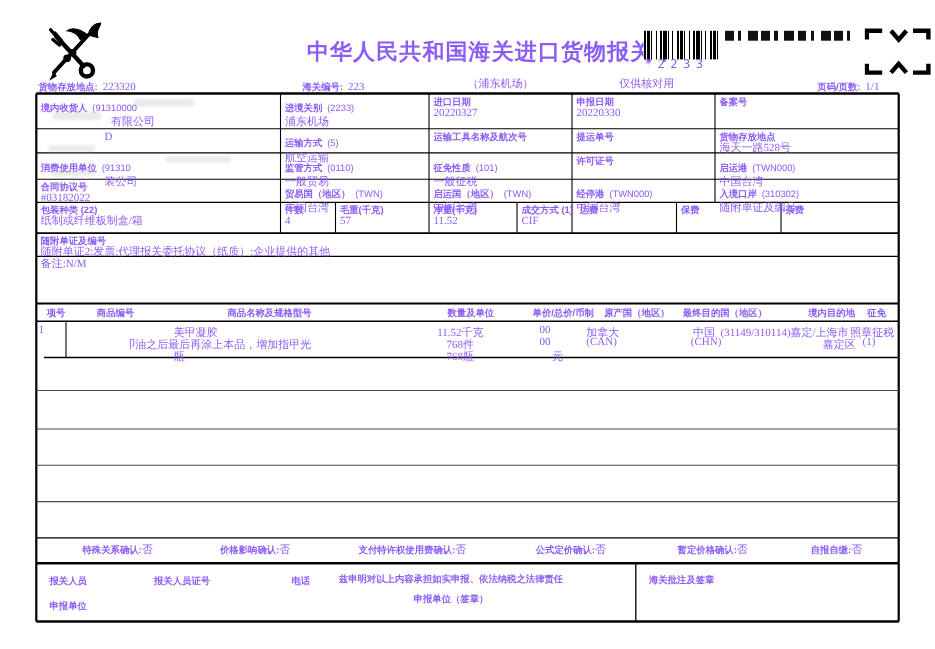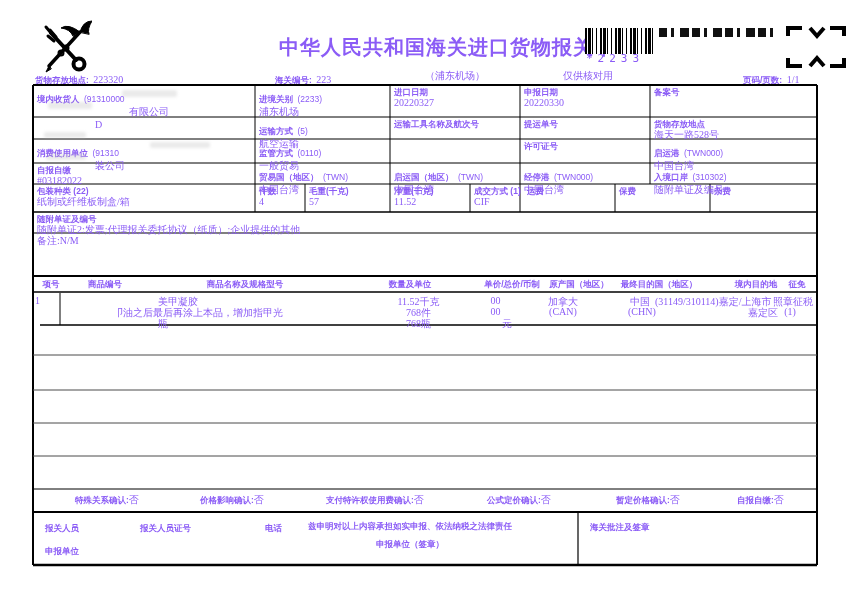--- a/index.html
+++ b/index.html
@@ -7,21 +7,21 @@
         font-family:"Liberation Sans",sans-serif;color:#8b5cf6;padding-left:44px;}
   .abs{position:absolute;}
   .lab{font-weight:bold;font-size:8.5px;letter-spacing:0;}
   .code{font-weight:normal;font-size:8.5px;}
   .val{font-family:"Liberation Serif",serif;font-size:10px;}
   .cell{position:absolute;padding:2px 3px 0 4px;line-height:1.2;}
   .title{font-size:20px;font-weight:bold;text-align:center;letter-spacing:1px;}
   .ghdr{position:absolute;font-weight:bold;font-size:8.5px;text-align:center;}
   .gtxt{position:absolute;font-family:"Liberation Serif",serif;font-size:10px;white-space:nowrap;}
   .right{text-align:center;}
-  .center{text-align:center;}
+  .center{}
   .smudge{position:absolute;background:#b5b5b5;opacity:.28;filter:blur(1.5px);border-radius:2px;}
   .bc-main{position:absolute;left:585px;top:28px;width:71px;height:26px;
     background:repeating-linear-gradient(90deg,#000 0 2px,#fff 2px 3px,#000 3px 6px,#fff 6px 7px,#000 7px 8px,#fff 8px 11px,#000 11px 12px,#fff 12px 15px);}
   .bc-dash{position:absolute;left:659px;top:28px;width:116px;height:9px;
     background:repeating-linear-gradient(90deg,#111 0 8px,#fff 8px 12px,#111 12px 15px,#fff 15px 21px,#111 21px 30px,#fff 30px 33px);}
   .bc-text{position:absolute;left:586px;top:52px;font-family:"DejaVu Sans Mono",monospace;
     font-size:11px;letter-spacing:5px;}
   .conf{position:absolute;top:493px;font-size:8.5px;font-weight:bold;white-space:nowrap;}
   .conf .val{font-weight:normal;}
 </style>
@@ -108,21 +108,21 @@
       <line x1="33" y1="355" x2="817" y2="355"></line>
       <line x1="33" y1="390" x2="817" y2="390"></line>
       <line x1="33" y1="423" x2="817" y2="423"></line>
       <line x1="33" y1="456" x2="817" y2="456"></line>
     </g>
   </svg>
 
   <div class="cell" style="left:33px;top:85px;width:222px">
     <div><span class="lab">境内收货人</span>
          <span class="code">(91310000</span></div>
-    <div class="val" style="margin-left:92px">有限公司</div>
+    <div class="val" style="margin-left:64px">有限公司</div>
   </div>
   <div class="cell" style="left:255px;top:85px;width:135px">
     <div><span class="lab">进境关别</span>
          <span class="code">(2233)</span></div>
     <div class="val">浦东机场</div>
   </div>
   <div class="cell" style="left:390px;top:85px;width:130px">
     <div class="lab">进口日期</div>
     <div class="val">20220327</div>
   </div>
@@ -159,32 +159,37 @@
   <div class="cell" style="left:33px;top:139px;width:222px">
     <div><span class="lab">消费使用单位</span>
          <span class="code">(91310</span></div>
     <div class="val" style="margin-left:58px">装公司</div>
   </div>
   <div class="cell" style="left:255px;top:139px;width:135px">
     <div><span class="lab">监管方式</span>
          <span class="code">(0110)</span></div>
     <div class="val">一般贸易</div>
   </div>
+  <div class="cell" style="left:390px;top:139px;width:130px">
+    <div><span class="lab">征免性质</span>
+         <span class="code">(101)</span></div>
+    <div class="val">一般征税</div>
+  </div>
   <div class="cell" style="left:520px;top:139px;width:130px">
     <div class="lab">许可证号</div>
     <div class="val"></div>
   </div>
   <div class="cell" style="left:650px;top:139px;width:167px">
     <div><span class="lab">启运港</span>
          <span class="code">(TWN000)</span></div>
     <div class="val">中国台湾</div>
   </div>
 
   <div class="cell" style="left:33px;top:163px;width:222px">
-    <div class="lab">自报自缴</div>
+    <div class="lab">合同协议号</div>
     <div class="val">#03182022</div>
   </div>
   <div class="cell" style="left:255px;top:163px;width:135px">
     <div><span class="lab">贸易国（地区）</span>
          <span class="code">(TWN)</span></div>
     <div class="val">中国台湾</div>
   </div>
   <div class="cell" style="left:390px;top:163px;width:130px">
     <div><span class="lab">启运国（地区）</span>
          <span class="code">(TWN)</span></div>
@@ -239,21 +244,21 @@
     <div class="val">随附单证2:发票;代理报关委托协议（纸质）;企业提供的其他</div>
   </div>
 
   <div class="cell" style="left:33px;top:233px;width:784px">
     <div class="val">备注:N/M</div>
   </div>
 
   <div class="ghdr" style="left:36px;top:279px;width:30px">项号</div>
   <div class="ghdr" style="left:76px;top:279px;width:58px">商品编号</div>
   <div class="ghdr" style="left:178px;top:279px;width:134px">商品名称及规格型号</div>
-  <div class="ghdr" style="left:378px;top:279px;width:64px">数量及单位</div>
+  <div class="ghdr" style="left:396px;top:279px;width:64px">数量及单位</div>
   <div class="ghdr" style="left:472px;top:279px;width:80px">单价/总价/币制</div>
   <div class="ghdr" style="left:546px;top:279px;width:66px">原产国（地区）</div>
   <div class="ghdr" style="left:616px;top:279px;width:86px">最终目的国（地区）</div>
   <div class="ghdr" style="left:722px;top:279px;width:68px">境内目的地</div>
   <div class="ghdr" style="left:780px;top:279px;width:34px">征免</div>
 
   <div class="gtxt" style="left:35px;top:295px">1</div>
   <div class="gtxt" style="left:158px;top:295px">美甲凝胶</div>
   <div class="gtxt" style="left:113px;top:306px">卩油之后最后再涂上本品，增加指甲光</div>
   <div class="gtxt" style="left:158px;top:317px">瓶</div>

